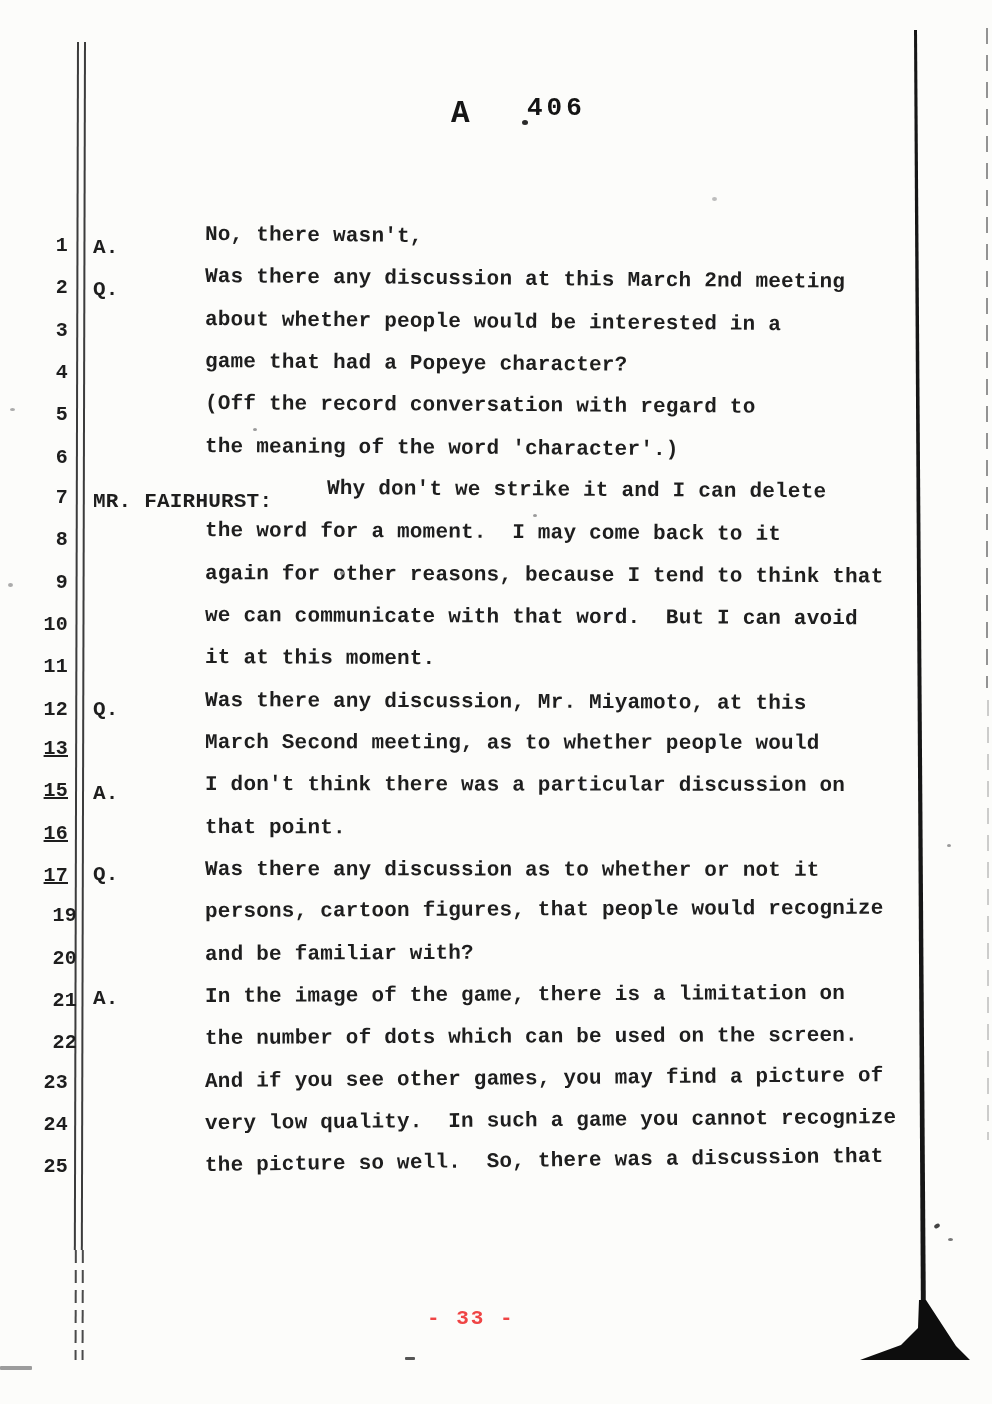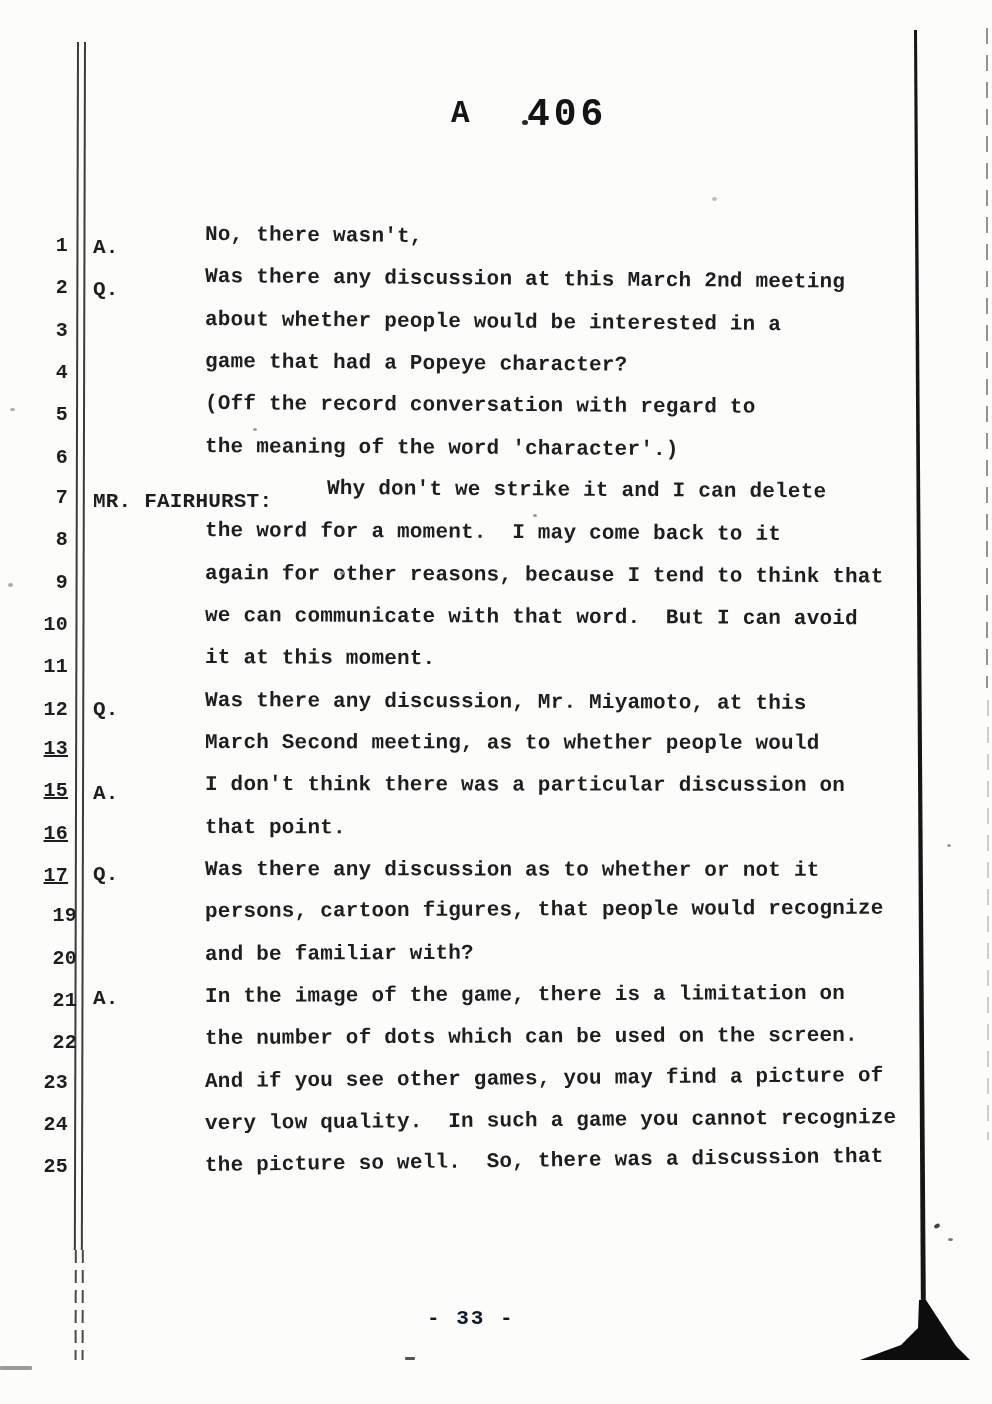--- a/index.html
+++ b/index.html
@@ -9,21 +9,21 @@
     font-family:"Liberation Mono","DejaVu Sans Mono",monospace;
     color:#1d1d1d;
   }
   
   .exhibit-letter{
     position:absolute;left:451px;top:96px;
     font-size:31px;font-weight:700;letter-spacing:1px;color:#161616;
   }
   .exhibit-number{
     position:absolute;left:527px;top:93px;
-    font-size:38px;font-weight:700;letter-spacing:4px;color:#141414;
+    font-size:26px;font-weight:700;letter-spacing:4px;color:#141414;
   }
   
   .rule-wrap{position:absolute;left:0;top:0;width:100%;height:100%;
     transform:rotate(0.15deg);transform-origin:80px 40px;}
   .rule{position:absolute;top:42px;width:2px;height:1208px;background:#3c3c3c;}
   .rule.r1{left:77px;} .rule.r2{left:84px;}
   .rule-dash{position:absolute;top:1250px;width:2px;height:110px;
     background:repeating-linear-gradient(to bottom,#4a4a4a 0 13px,transparent 13px 20px);}
   .rule-dash.r1{left:78px;} .rule-dash.r2{left:85px;}
   
@@ -52,21 +52,21 @@
   .row:nth-child(-n+4) .txt{transform:rotate(0.5deg);}
   .row:nth-child(n+5):nth-child(-n+8) .txt{transform:rotate(0.38deg);}
   .row:nth-child(n+9):nth-child(-n+12) .txt{transform:rotate(0.28deg);}
   .row:nth-child(n+13):nth-child(-n+16) .txt{transform:rotate(0.08deg);}
   .row:nth-child(n+17):nth-child(-n+20) .txt{transform:rotate(-0.28deg);}
   .row:nth-child(n+21):nth-child(-n+22) .txt{transform:rotate(-0.5deg);}
   .row:nth-child(n+23) .txt{transform:rotate(-0.78deg);}
   
   .page-number{
     position:absolute;left:427px;top:1307px;
-    font-size:21px;font-weight:700;letter-spacing:2px;white-space:pre;color:#0f172a;
+    font-size:21px;font-weight:700;letter-spacing:2px;white-space:pre;color:#ef4444;
   }
   
   .edge-svg{position:absolute;left:0;top:0;pointer-events:none;}
   .dash-col{position:absolute;width:2px;
     background:repeating-linear-gradient(to bottom,#939393 0 16px,transparent 16px 27px);}
   .dash-col.top{left:986px;top:28px;height:660px;}
   .dash-col.bot{left:987px;top:700px;height:440px;opacity:0.45;}
   .speck{position:absolute;border-radius:50%;}
 </style>
 </head>

